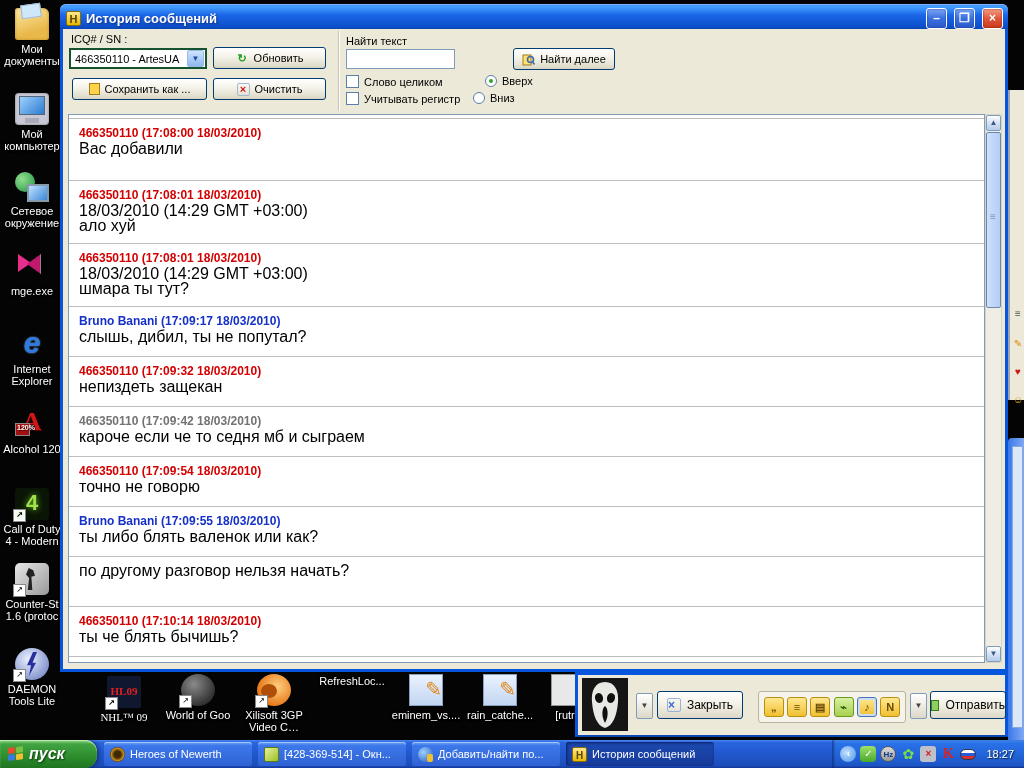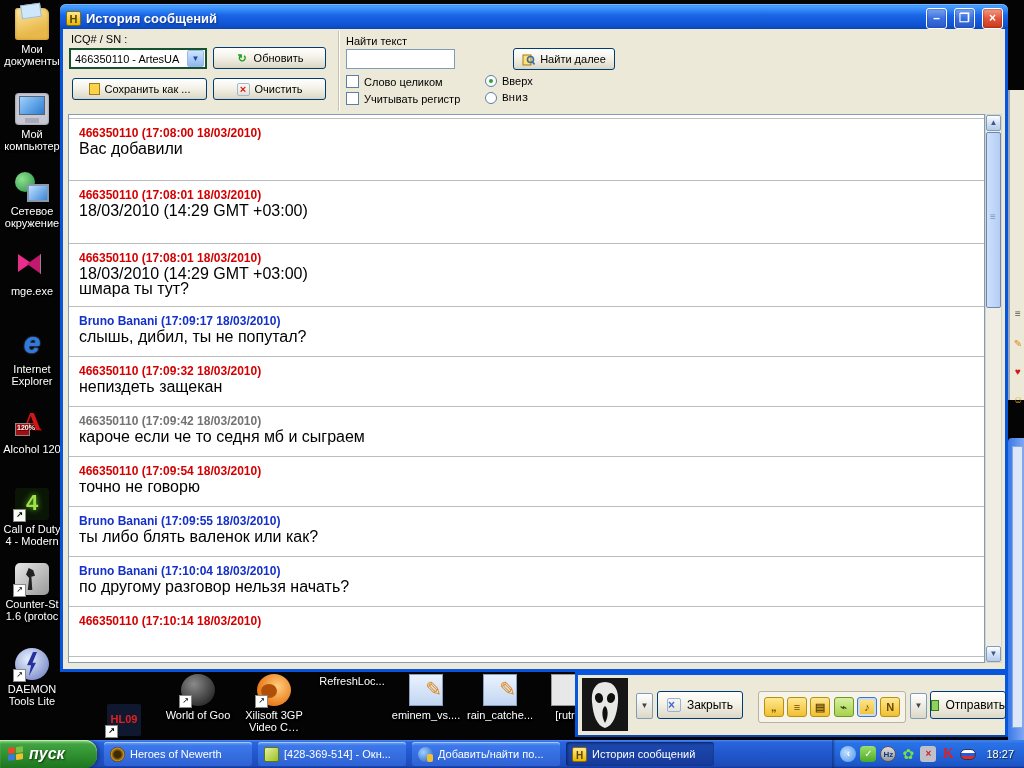--- a/index.html
+++ b/index.html
@@ -184,21 +184,21 @@
       <div class="desk-item" style="left: 0px; top: 563px;">
     <div class="dicon i-cs sc"></div>
     <div class="dlabel">Counter-St 1.6 (protoc</div>
   </div>
       <div class="desk-item" style="left: 0px; top: 648px;">
     <div class="dicon i-daemon sc"></div>
     <div class="dlabel">DAEMON Tools Lite</div>
   </div>
     </div>
   <div id="deskrow">
-      <div class="desk-item" style="left: 88px; top: 704px; width: 72px;">
+      <div class="desk-item" style="left: 88px; top: 676px; width: 72px; font-family: Liberation Serif, serif;">
     <div class="dicon i-nhl sc">HL09</div>
     <div class="dlabel">NHL™ 09</div>
   </div>
       <div class="desk-item" style="left: 162px; top: 674px; width: 72px;">
     <div class="dicon i-goo sc"></div>
     <div class="dlabel">World of Goo</div>
   </div>
       <div class="desk-item" style="left: 238px; top: 674px; width: 72px;">
     <div class="dicon i-xilisoft sc"></div>
     <div class="dlabel">Xilisoft 3GP Video C…</div>
@@ -265,33 +265,34 @@
         <span>Слово целиком</span>
       </div>
       <div class="checkrow" style="left:283px;top:63px;">
         <span class="cbox"></span>
         <span>Учитывать регистр</span>
       </div>
       <div class="radiorow" style="left:422px;top:46px;">
         <span class="rad sel"></span>
         <span>Вверх</span>
       </div>
-      <div class="radiorow" style="left:422px;top:63px;font-family:Liberation Mono, monospace;">
+      <div class="radiorow" style="left:410px;top:63px;">
         <span class="rad"></span>
         <span>Вниз</span>
       </div>
 
       <div id="msgarea">
           <div class="msg" style="min-height: 63px;">
     <div class="mhead" style="color: rgb(212, 0, 0);">466350110 (17:08:00 18/03/2010)</div>
   <div class="mline">Вас добавили</div>
           </div>
           <div class="msg" style="min-height: 63px;">
     <div class="mhead" style="color: rgb(212, 0, 0);">466350110 (17:08:01 18/03/2010)</div>
   <div class="mline">18/03/2010 (14:29 GMT  +03:00)</div>
+            <div class="mline">ало хуй</div>
           </div>
           <div class="msg" style="min-height: 63px;">
     <div class="mhead" style="color: rgb(212, 0, 0);">466350110 (17:08:01 18/03/2010)</div>
   <div class="mline">18/03/2010 (14:29 GMT  +03:00)</div>
             <div class="mline">шмара ты тут?</div>
           </div>
           <div class="msg" style="min-height: 50px;">
     <div class="mhead" style="color: rgb(20, 48, 200);">Bruno Banani (17:09:17 18/03/2010)</div>
   <div class="mline">слышь, дибил, ты не попутал?</div>
           </div>
@@ -305,25 +306,25 @@
           </div>
           <div class="msg" style="min-height: 50px;">
     <div class="mhead" style="color: rgb(212, 0, 0);">466350110 (17:09:54 18/03/2010)</div>
   <div class="mline">точно не говорю</div>
           </div>
           <div class="msg" style="min-height: 50px;">
     <div class="mhead" style="color: rgb(20, 48, 200);">Bruno Banani (17:09:55 18/03/2010)</div>
   <div class="mline">ты либо блять валенок или как?</div>
           </div>
           <div class="msg" style="min-height: 50px;">
-    <div class="mhead" style="color: rgb(20, 48, 200);">Bruno Banani (17:10:04 18/03/2010)</div>
   <div class="mline">по другому разговор нельзя начать?</div>
           </div>
           <div class="msg" style="min-height: 50px;">
     <div class="mhead" style="color: rgb(212, 0, 0);">466350110 (17:10:14 18/03/2010)</div>
+  <div class="mline">ты че блять бычишь?</div>
           </div>
         </div>
       <div id="vscroll">
         <div class="sbtn" style="top:0;">▲</div>
         <div class="sthumb"></div>
         <div class="sbtn" style="bottom:0;">▼</div>
       </div>
     </div>
   </div>
 

